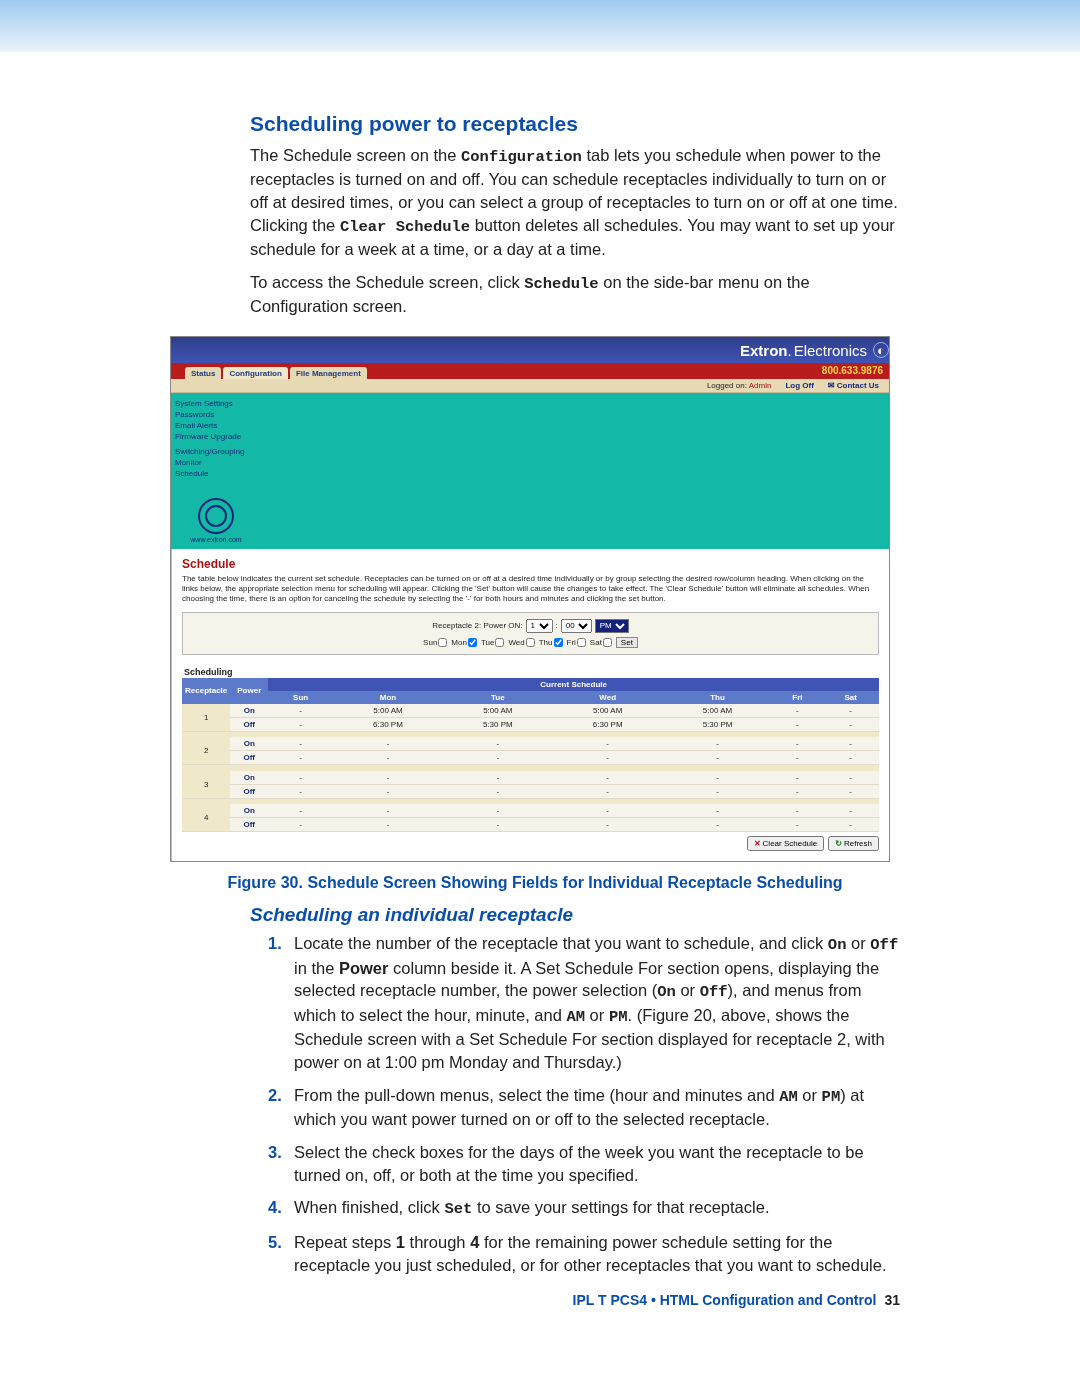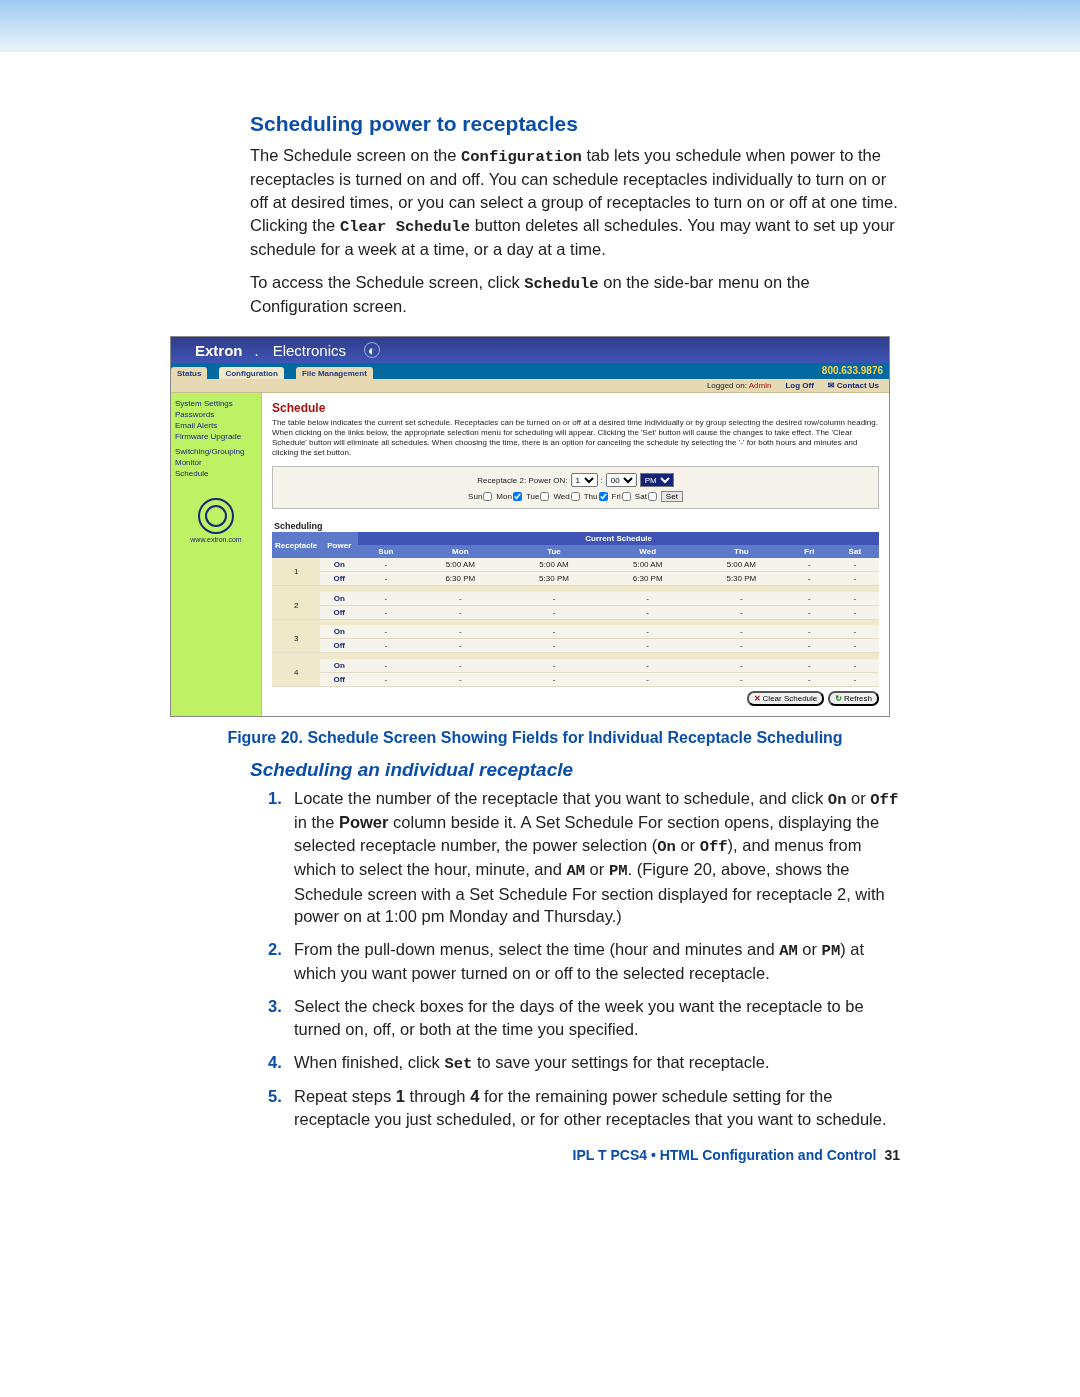--- a/index.html
+++ b/index.html
@@ -17,31 +17,31 @@
   ol.steps { list-style:none; margin-left:18px; }
   ol.steps li { display:flex; gap:8px; font-size:16.5px; line-height:1.38; margin-bottom:10px;}
   ol.steps .num { color:#0a4eaa; font-weight:700; min-width:18px;}
   .footer { position:absolute; bottom:18px; right:180px; font-size:14px;}
   .footer .product { color:#0a4eaa; font-weight:700;padding-left:18px;}
   .footer .section { color:#0a4eaa; font-weight:700;}
   .footer .pageno { color:#222; font-weight:700; margin-left:8px;}
 
   
   .app { width:720px; border:1px solid #888; font-family:Arial, sans-serif;}
-  .app-header { background:linear-gradient(#2f3d8a, #3f54b5); color:#fff; height:26px; display:flex; align-items:center; gap:12px; padding-left:24px; font-size:15px; font-weight:700;}
+  .app-header { background:linear-gradient(#2f3d8a, #3f54b5); color:#fff; height:26px; display:flex; align-items:center; gap:0; padding-left:0; font-size:15px; font-weight:700;justify-content:flex-end;}
   .app-header .sub { font-weight:400; margin-left:2px;}
   .app-header .icon { margin-left:6px; font-size:13px; border:1px solid #9fb0e4; border-radius:50%; width:16px; height:16px; display:inline-flex; align-items:center; justify-content:center;}
-  .tabrow { background:#0369a1; height:16px; display:flex; align-items:flex-end; padding-left:0; gap:12px; position:relative;}
+  .tabrow { background:#b91c1c; height:16px; display:flex; align-items:flex-end; padding-left:14px; gap:2px; position:relative;}
   .tabrow .tab { background:#e7d9b4; color:#1f3c85; font-size:8px; font-weight:700; padding:2px 6px 1px 6px; border-radius:3px 3px 0 0; cursor:pointer;}
   .tabrow .tab.active { background:#f1e7c9;}
   .tabrow .phone { position:absolute; right:6px; top:2px; color:#f9d34a; font-size:10px; font-weight:700;}
   .loginrow { background:#e7d9b4; font-size:8px; display:flex; justify-content:flex-end; gap:14px; padding:2px 10px; border-bottom:1px solid #c9bb93;}
   .loginrow .admin { color:#a11; font-weight:400;}
   .loginrow a { color:#14297a; font-weight:700; text-decoration:none;}
-  .app-body { display:flex; background:#bef264; }
+  .app-body { display:flex; background:#14b8a6;flex-direction:column; }
   .sidebar { width:90px; padding:6px 4px; font-size:8px; }
   .sidebar a { display:block; color:#14297a; text-decoration:none; line-height:1.35; }
   .sidebar .spacer { height:5px;}
   .sidebar .logo { margin-top:18px; text-align:center;}
   .sidebar .logo .round { width:36px; height:36px; border-radius:50%; border:2px solid #14297a; margin:0 auto 2px auto; display:flex; align-items:center; justify-content:center; position:relative;}
   .sidebar .logo .round::before { content:""; position:absolute; width:18px; height:18px; border:2px solid #14297a; border-radius:50%;}
   .sidebar .logo .ext { font-size:7px; color:#14297a;}
   .main { flex:1; background:#fff; border-left:1px solid #c9bb93; padding:8px 10px 10px 10px;}
   .main h4 { color:#a11; font-size:12px; font-weight:700; margin-bottom:3px;}
   .main .desc { font-size:8px; line-height:1.25; color:#222; margin-bottom:8px;}
@@ -59,21 +59,21 @@
   table.sched { width:100%; border-collapse:collapse; font-size:8px;}
   table.sched th { background:#5d79c9; color:#fff; font-weight:700; padding:2px 3px;}
   table.sched th.rec-col { width:46px;}
   table.sched th.pow-col { width:38px;}
   table.sched .currhd { background:#3f54b5;}
   table.sched td { text-align:center; padding:2px 3px; border-bottom:1px solid #e0dcc9; background:#f5f3ea;}
   table.sched tr.sep td { height:6px; background:#efe8c9; border:none;}
   table.sched .onoff { color:#14297a; font-weight:700; cursor:pointer;}
   table.sched .recnum { background:#efe8c9; font-weight:400;}
   .btm-btns { display:flex; justify-content:flex-end; gap:4px; margin-top:4px;}
-  .btm-btns button { font-size:8px; padding:1px 5px; cursor:pointer;border-radius:7px;}
+  .btm-btns button { font-size:8px; padding:1px 5px; cursor:pointer;}
   .btm-btns .x { color:#a11; font-weight:700; margin-right:2px;}
   .btm-btns .r { color:#197b19; font-weight:700; margin-right:2px;}
 </style>
 </head>
 <body>
 
 <div class="page">
   <div class="topbar"></div>
   <div class="content">
     <h2 class="sec">Scheduling power to receptacles</h2>
@@ -286,21 +286,21 @@
                 <button><span class="x">✕</span><span>Clear Schedule</span></button>
                 <button><span class="r">↻</span><span>Refresh</span></button>
               </div>
             </div>
           </div>
         </div>
       </div>
     </div>
 
     <p class="figcap">
-      <strong>Figure 20.</strong><strong> Schedule Screen Showing Fields for Individual Receptacle Scheduling</strong>
+      <strong>Figure 30.</strong><strong> Schedule Screen Showing Fields for Individual Receptacle Scheduling</strong>
     </p>
 
     <h3 class="subsec">Scheduling an individual receptacle</h3>
 
     <ol class="steps">
       <li>
           <span class="num">1.</span>
           <span>
         <span>Locate the number of the receptacle that you want to schedule, and click </span><span class="mono">On</span><span> or </span><span class="mono">Off</span><span> in the </span><strong>Power</strong><span> column beside it. A Set Schedule For section opens, displaying the selected receptacle number, the power selection (</span><span class="mono">On</span><span> or </span><span class="mono">Off</span><span>), and menus from which to select the hour, minute, and </span><span class="mono">AM</span><span> or </span><span class="mono">PM</span><span>. (Figure 20, above, shows the Schedule screen with a Set Schedule For section displayed for receptacle 2, with power on at 1:00 pm Monday and Thursday.)</span>
       </span>

